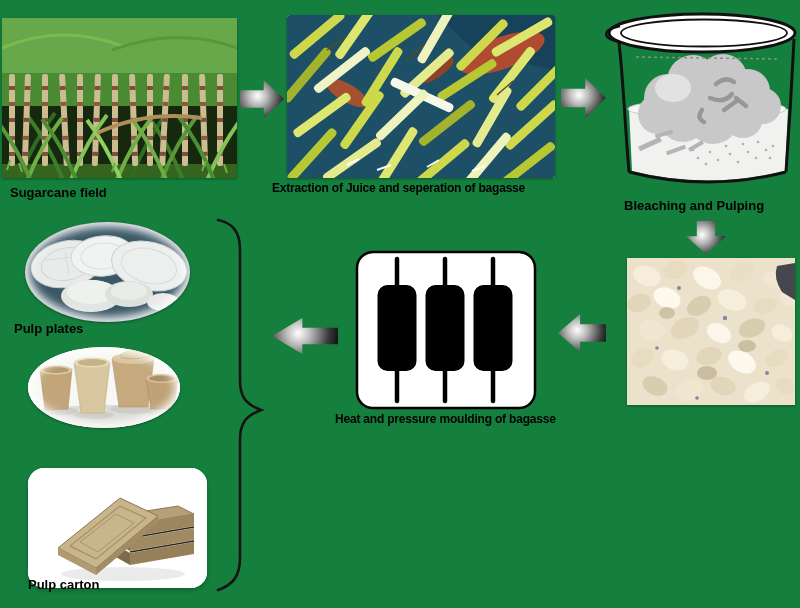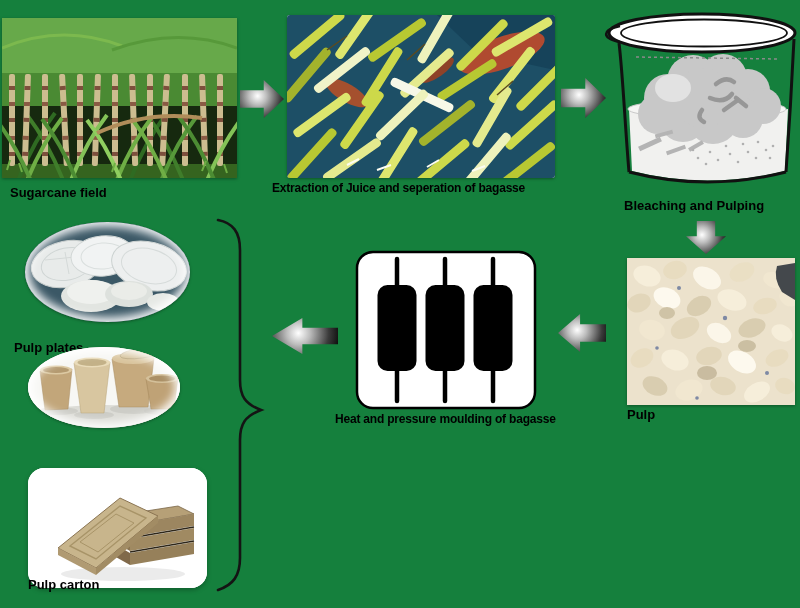--- a/index.html
+++ b/index.html
@@ -228,21 +228,20 @@
       <g fill="#7e89a4">
         <circle cx="52" cy="30" r="2"></circle>
           <circle cx="98" cy="60" r="2.2"></circle>
           <circle cx="30" cy="90" r="1.8"></circle>
         <circle cx="140" cy="115" r="2"></circle>
           <circle cx="70" cy="140" r="1.8"></circle>
       </g>
       <path d="M168,5 L168,42 L155,34 Q146,20 150,8 Z" fill="#44484c"></path>
     </svg>
   </div>
-  <div class="cap" style="left:627px;top:408px;width:168px;">Pulp</div>
 
   <div class="arrow arrow-left" style="left:558px;top:314px;width:48px;height:38px;"></div>
 
   <div class="abs lineart" style="left:355px;top:250px;width:182px;height:160px;">
     <svg viewBox="0 0 182 160">
       <rect x="2" y="2" width="178" height="156" rx="16" fill="#ffffff" stroke="#000" stroke-width="2.5"></rect>
       <g stroke="#000" stroke-width="4.5" stroke-linecap="round">
         <line x1="42" y1="9" x2="42" y2="151"></line>
         <line x1="90" y1="9" x2="90" y2="151"></line>
         <line x1="138" y1="9" x2="138" y2="151"></line>
@@ -276,21 +275,21 @@
         <ellipse cx="124" cy="44" rx="38" ry="24" fill="#edefef" stroke="#ccd2d1" transform="rotate(14 124 44)"></ellipse>
         <ellipse cx="124" cy="44" rx="28" ry="17" fill="none" stroke="#d6dbda" transform="rotate(14 124 44)"></ellipse>
         <ellipse cx="66" cy="74" rx="30" ry="16" fill="#e2e5e1"></ellipse>
         <ellipse cx="66" cy="70" rx="24" ry="12" fill="#eff1ee"></ellipse>
         <ellipse cx="104" cy="72" rx="24" ry="13" fill="#dde1dd"></ellipse>
         <ellipse cx="104" cy="69" rx="18" ry="9" fill="#eaece8"></ellipse>
         <ellipse cx="138" cy="80" rx="16" ry="9" fill="#e6e9e5"></ellipse>
       </g>
     </svg>
   </div>
-  <div class="cap" style="left:14px;top:322px;width:165px;margin-top:19px;">Pulp plates</div>
+  <div class="cap" style="left:14px;top:322px;width:165px;">Pulp plates</div>
 
   <div class="photo oval" style="left:28px;top:347px;width:152px;height:81px;">
     <svg viewBox="0 0 152 81" preserveAspectRatio="none">
       <rect width="152" height="81" fill="#f7f7f4"></rect>
       <ellipse cx="76" cy="70" rx="72" ry="12" fill="#dcdcd6"></ellipse>
       <ellipse cx="30" cy="64" rx="20" ry="4" fill="#c6c6c0" opacity=".7"></ellipse>
       <ellipse cx="66" cy="68" rx="20" ry="4" fill="#c6c6c0" opacity=".7"></ellipse>
       <ellipse cx="106" cy="62" rx="24" ry="5" fill="#c6c6c0" opacity=".7"></ellipse>
       <ellipse cx="134" cy="64" rx="18" ry="4" fill="#c6c6c0" opacity=".7"></ellipse>
       <path d="M12,24 L44,22 L40,62 L17,63 Z" fill="#c2a67a" stroke="#a88c60" stroke-width=".5"></path>

